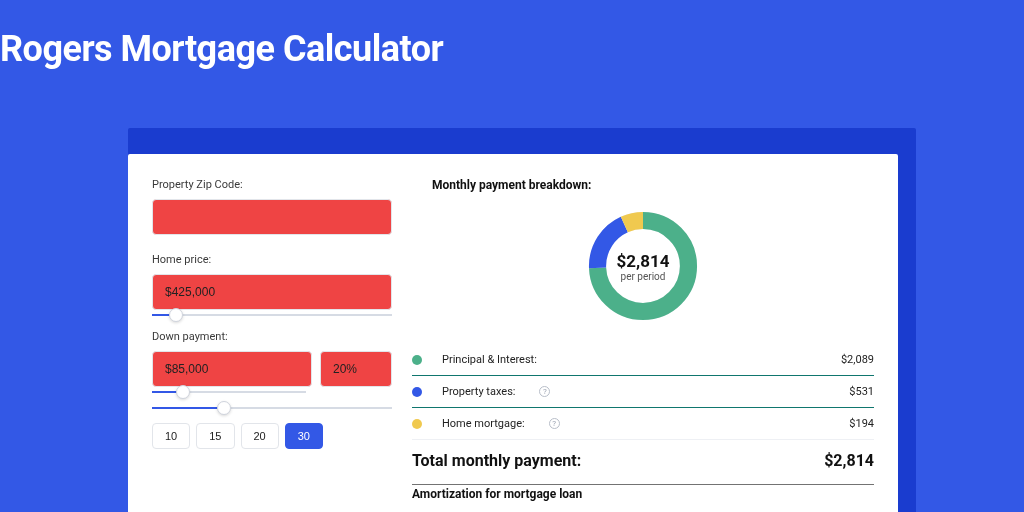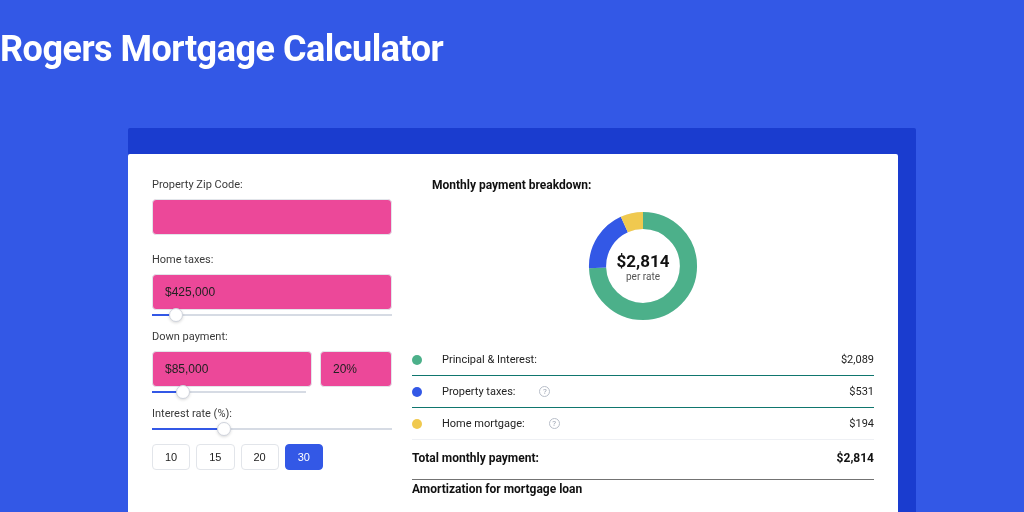--- a/index.html
+++ b/index.html
@@ -48,21 +48,21 @@
     margin-bottom: 8px;
   }
   .text-input {
     width: 100%;
     height: 36px;
     border: 1px solid #e2e5ea;
     border-radius: 4px;
     padding: 11px 12px;
     font-size: 12px;
     color: #222;
-    background: #ec4899;
+    background: #ef4444;
     margin-bottom: 4px;
   }
   .field-block { margin-bottom: 14px; position: relative; }
   .slider-track {
     position: relative;
     height: 2px;
     background: #d6dbe4;
     margin: 0 0 0 0;
   }
   .slider-fill {
@@ -105,62 +105,61 @@
   .legend-dot { width:10px; height:10px; border-radius:50%; }
   .legend-label { font-size:11px; color:#222; }
   .legend-val { font-size:11px; color:#222; }
   .help-icon {
     width:11px; height:11px; border:1px solid #b8bec9; border-radius:50%;
     display:inline-flex; align-items:center; justify-content:center;
     font-size:8px; color:#9aa2b1; margin-left:4px;
   }
   .total-row {
     display:flex; justify-content:space-between; padding:11px 0 14px 0;
-    border-top:1px solid #eef0f4; font-weight:700; font-size:12px; color:#111;
+    border-top:1px solid #eef0f4; font-weight:700; font-size:16px; color:#111;
   }
   .amort-block { border-top:1px solid #737373; padding-top:2px; }
   .amort-title { font-size:12px; font-weight:700; color:#111; margin-bottom:10px; }
 </style>
 </head>
 <body>
 
 <div class="page-title">Rogers Mortgage Calculator</div>
 <div class="shadow-box"></div>
 
 <div class="card">
   <div class="left-col">
 
     <div class="field-block">
       <div class="field-label">Property Zip Code:</div>
       <input class="text-input" value="" style="">
     </div>
 
     <div class="field-block">
-      <div class="field-label">Home taxes:</div>
+      <div class="field-label">Home price:</div>
       <input class="text-input" value="$425,000" style="">
       <div class="slider-track">
         <div class="slider-fill" id="hp-fill" style="width: 10%;"></div>
         <div class="slider-thumb" id="hp-thumb" style="left: 10%;"></div>
       </div>
     </div>
 
     <div class="field-block">
       <div class="field-label">Down payment:</div>
       <div class="dp-row">
         <input class="text-input" value="$85,000" style="">
         <input class="text-input" value="20%" style="">
       </div>
       <div class="slider-track" style="width:154px">
         <div class="slider-fill" id="dp-fill" style="width: 20%;"></div>
         <div class="slider-thumb" id="dp-thumb" style="left: 20%;"></div>
       </div>
     </div>
 
     <div class="field-block">
-      <div class="field-label">Interest rate (%):</div>
       <div class="slider-track">
         <div class="slider-fill" id="ir-fill" style="width: 30%;"></div>
         <div class="slider-thumb" id="ir-thumb" style="left: 30%;"></div>
       </div>
     </div>
 
     <div class="field-block">
       <div class="period-row" id="period-row">
           <button class="period-btn">10</button>
           <button class="period-btn">15</button>
@@ -177,21 +176,21 @@
     <div class="donut-wrap">
       <div class="donut">
         <svg viewBox="0 0 42 42" id="donut-svg">
             <circle cx="21" cy="21" r="15.9155" fill="none" stroke="#eef0f4" stroke-width="6"></circle>
             <circle cx="21" cy="21" r="15.9155" fill="none" stroke="#4cb08a" stroke-width="6" stroke-dasharray="74.23596304193319 25.76403695806681" stroke-dashoffset="0"></circle>
             <circle cx="21" cy="21" r="15.9155" fill="none" stroke="#3358e6" stroke-width="6" stroke-dasharray="18.86993603411514 81.13006396588486" stroke-dashoffset="-74.23596304193319"></circle>
             <circle cx="21" cy="21" r="15.9155" fill="none" stroke="#f0c94f" stroke-width="6" stroke-dasharray="6.89410092395167 93.10589907604833" stroke-dashoffset="-93.10589907604833"></circle>
           </svg>
         <div class="donut-center">
           <div class="donut-amount">$2,814</div>
-          <div class="donut-sub">per rate</div>
+          <div class="donut-sub">per period</div>
         </div>
       </div>
     </div>
 
     <div id="legend">
         <div class="legend-row">
           <div class="legend-left">
             <div class="legend-dot" style="background: rgb(76, 176, 138);"></div>
             <span class="legend-label">Principal &amp; Interest:</span>
           </div>

